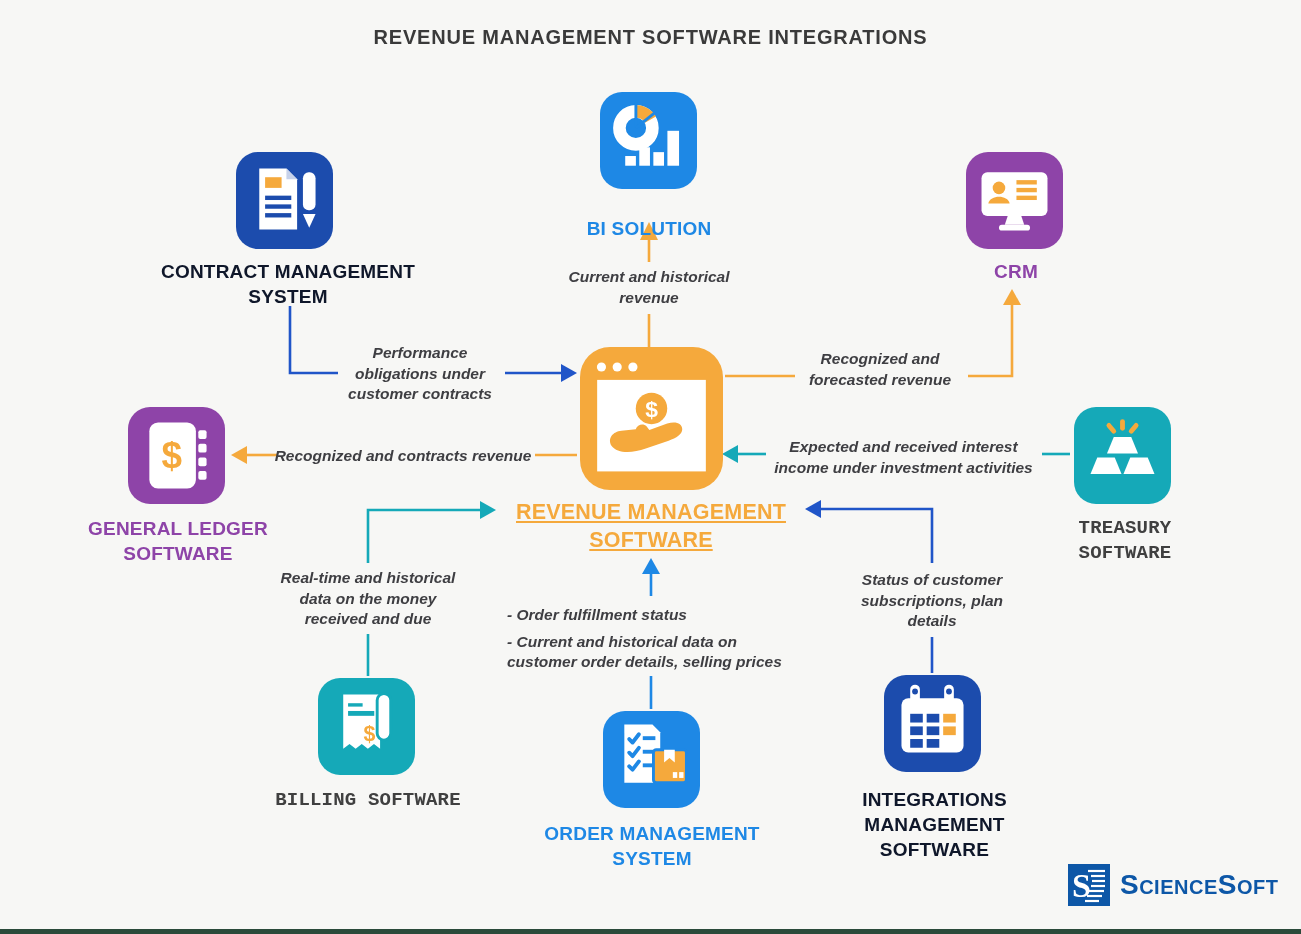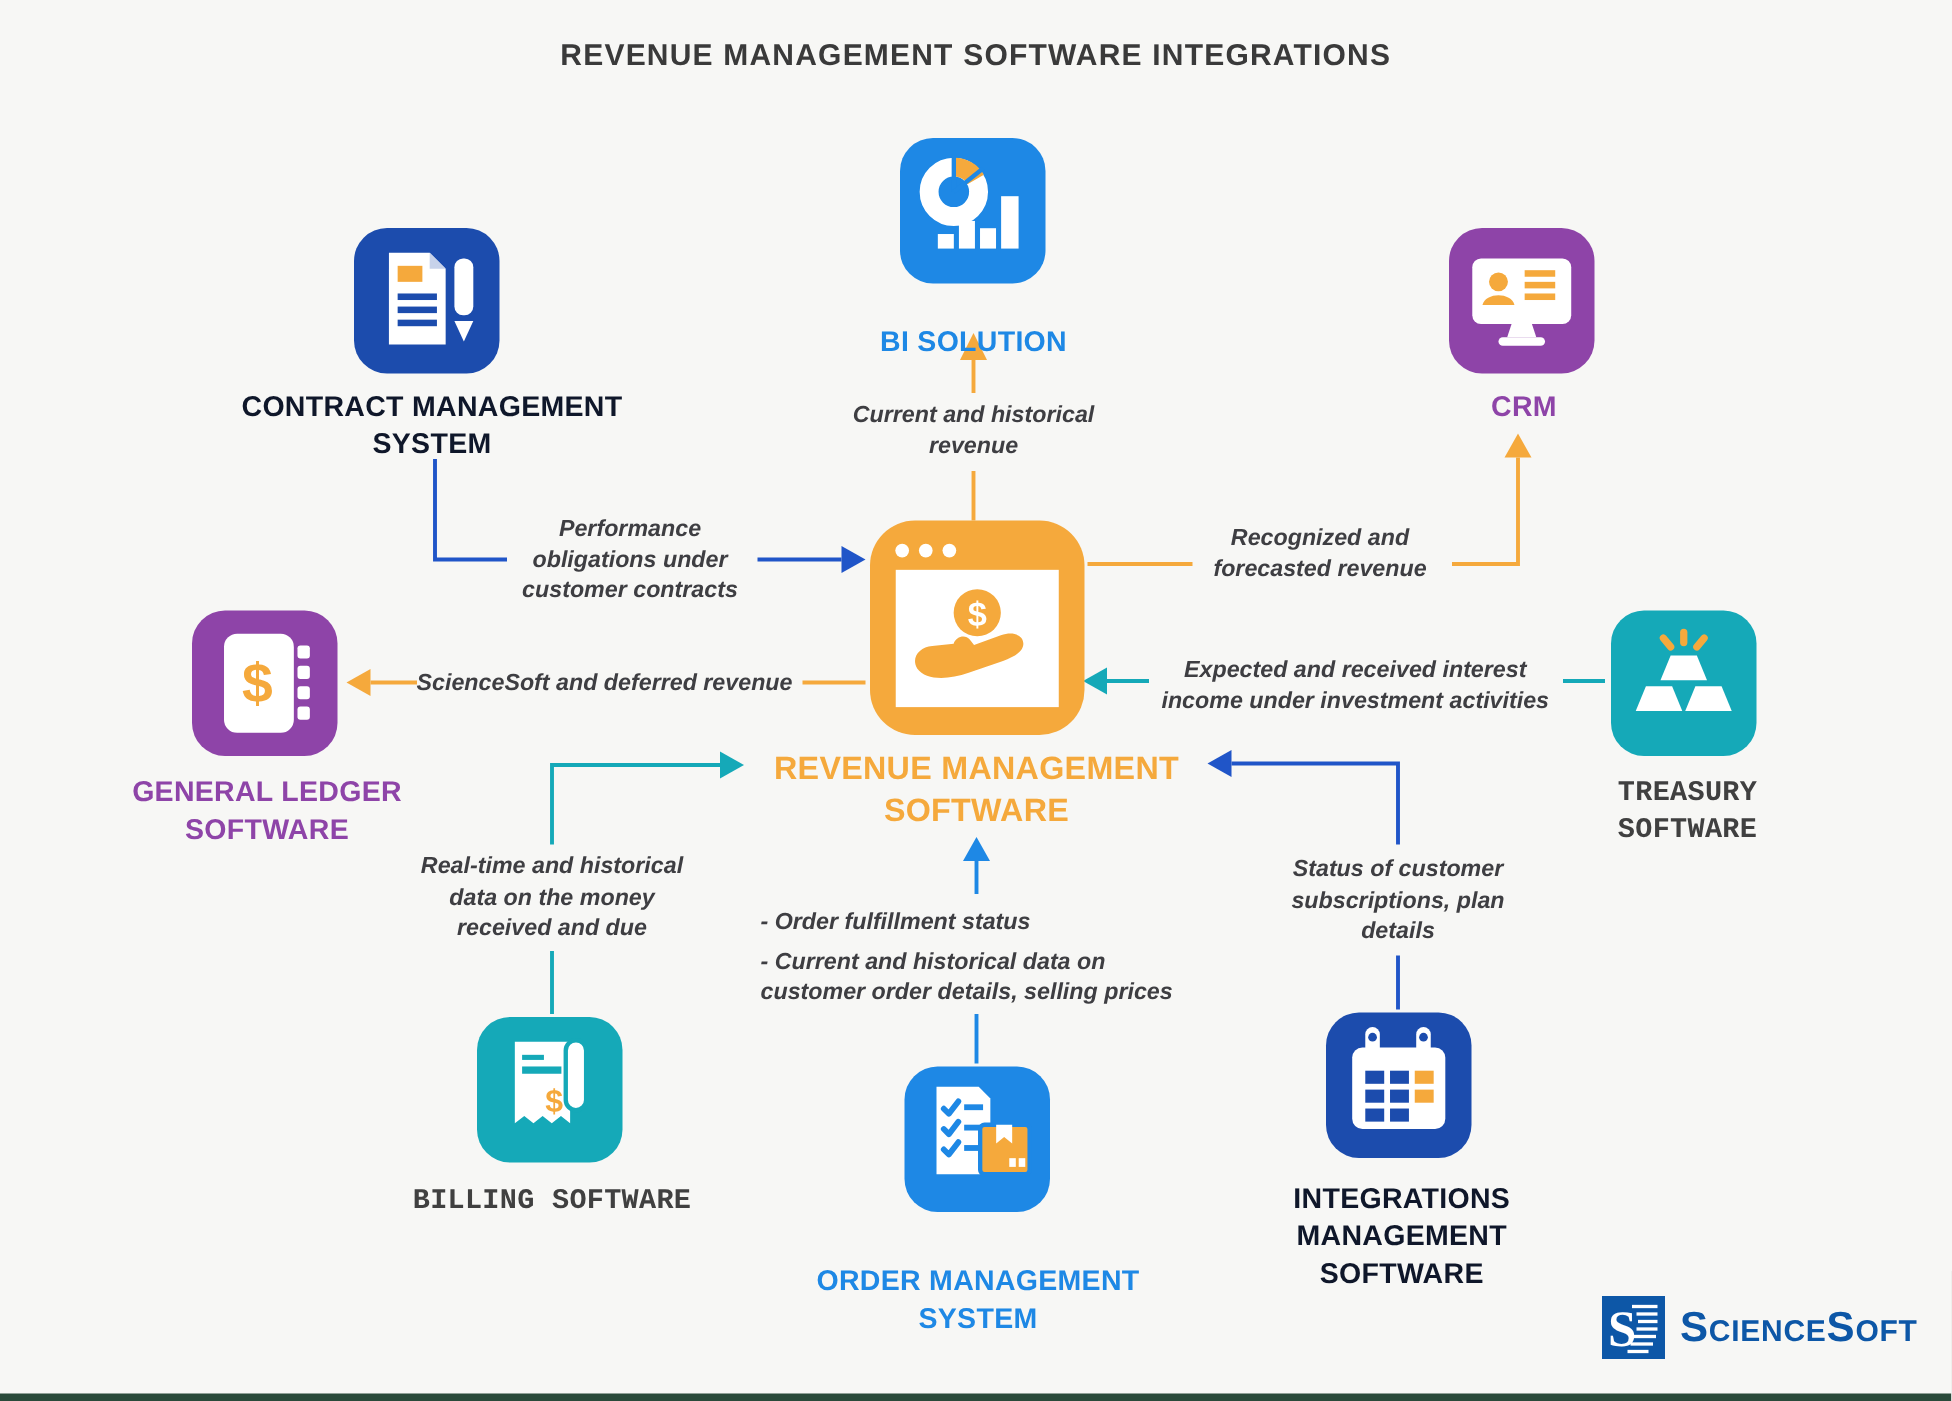--- a/index.html
+++ b/index.html
@@ -188,21 +188,21 @@
       </g>
       <rect x="41" y="26" width="13" height="4" fill="#1E88E5"></rect>
       <rect x="41" y="40" width="13" height="4" fill="#1E88E5"></rect>
       <rect x="41" y="54" width="13" height="4" fill="#1E88E5"></rect>
       <rect x="52" y="40" width="34" height="34" rx="3" fill="#F5A93C" stroke="#1E88E5" stroke-width="3"></rect>
       <path d="M63 40 v13 l5.5 -4.5 5.5 4.5 v-13 z" fill="#ffffff"></path>
       <rect x="72" y="63" width="4.5" height="6" fill="#ffffff"></rect>
       <rect x="78.5" y="63" width="4.5" height="6" fill="#ffffff"></rect>
     </svg>
   </div>
-  <div class="node-label c-bblue" style="left:522px;top:821px;width:260px;margin-top:21px;">ORDER MANAGEMENT SYSTEM</div>
+  <div class="node-label c-bblue" style="left:522px;top:821px;width:260px;">ORDER MANAGEMENT SYSTEM</div>
 
   <div class="iconbox bg-dblue" style="left:884px;top:675px;">
     <svg viewBox="0 0 100 100">
       <rect x="18" y="24" width="64" height="56" rx="7" fill="#ffffff"></rect>
       <rect x="27" y="10" width="10" height="24" rx="5" fill="#ffffff"></rect>
       <circle cx="32" cy="17" r="3" fill="#1C4CAD"></circle>
       <rect x="62" y="10" width="10" height="24" rx="5" fill="#ffffff"></rect>
       <circle cx="67" cy="17" r="3" fill="#1C4CAD"></circle>
       <g fill="#1C4CAD">
         <rect x="27" y="40" width="13" height="9"></rect>
@@ -222,26 +222,26 @@
     <svg viewBox="0 0 100 100">
       <circle cx="15" cy="14" r="3.2" fill="#ffffff"></circle>
       <circle cx="26" cy="14" r="3.2" fill="#ffffff"></circle>
       <circle cx="37" cy="14" r="3.2" fill="#ffffff"></circle>
       <rect x="12" y="23" width="76" height="64" fill="#ffffff"></rect>
       <circle cx="50" cy="43" r="11" fill="#F5A93C"></circle>
       <text x="50" y="49" font-size="16" font-weight="bold" fill="#ffffff" text-anchor="middle" font-family="Liberation Sans, sans-serif">$</text>
       <path d="M22 69 C19 64 23 59 29 58.5 L39 57.5 C40 54 44.5 53 46.5 55.5 L48.5 58 L61 53.5 C67 51.5 71.5 53.5 71.5 57.5 C71.5 61 67.5 63.5 62 65.5 L46 71 C36 74.5 26 74.5 22 69 Z" fill="#F5A93C"></path>
     </svg>
   </div>
-  <div class="node-label center-label c-orange" style="left:485px;top:499px;width:332px;">REVENUE MANAGEMENT SOFTWARE</div>
+  <div class="node-label center-label c-orange" style="left:485px;top:499px;width:332px;text-decoration:underline;">REVENUE MANAGEMENT SOFTWARE</div>
 
   <div class="edge-label" style="left:539px;top:267px;width:220px;">Current and historical revenue</div>
   <div class="edge-label" style="left:340px;top:343px;width:160px;">Performance obligations under customer contracts</div>
   <div class="edge-label" style="left:790px;top:349px;width:180px;text-align:center;">Recognized and forecasted revenue</div>
-  <div class="edge-label" style="left:263px;top:446px;width:280px;white-space:nowrap;">ScienceSoft and deferred revenue</div>
+  <div class="edge-label" style="left:263px;top:446px;width:280px;white-space:nowrap;">Recognized and contracts revenue</div>
   <div class="edge-label" style="left:771px;top:437px;width:265px;">Expected and received interest income under investment activities</div>
   <div class="edge-label" style="left:273px;top:568px;width:190px;">Real-time and historical data on the money received and due</div>
   <div class="edge-label left-align" style="left:507px;top:605px;width:288px;">
     <p>- Order fulfillment status</p>
     <p>- Current and historical data on customer order details, selling prices</p>
   </div>
   <div class="edge-label" style="left:847px;top:570px;width:170px;">Status of customer subscriptions, plan details</div>
 
   <div class="logo">
     <svg width="42" height="42" viewBox="0 0 42 42">

